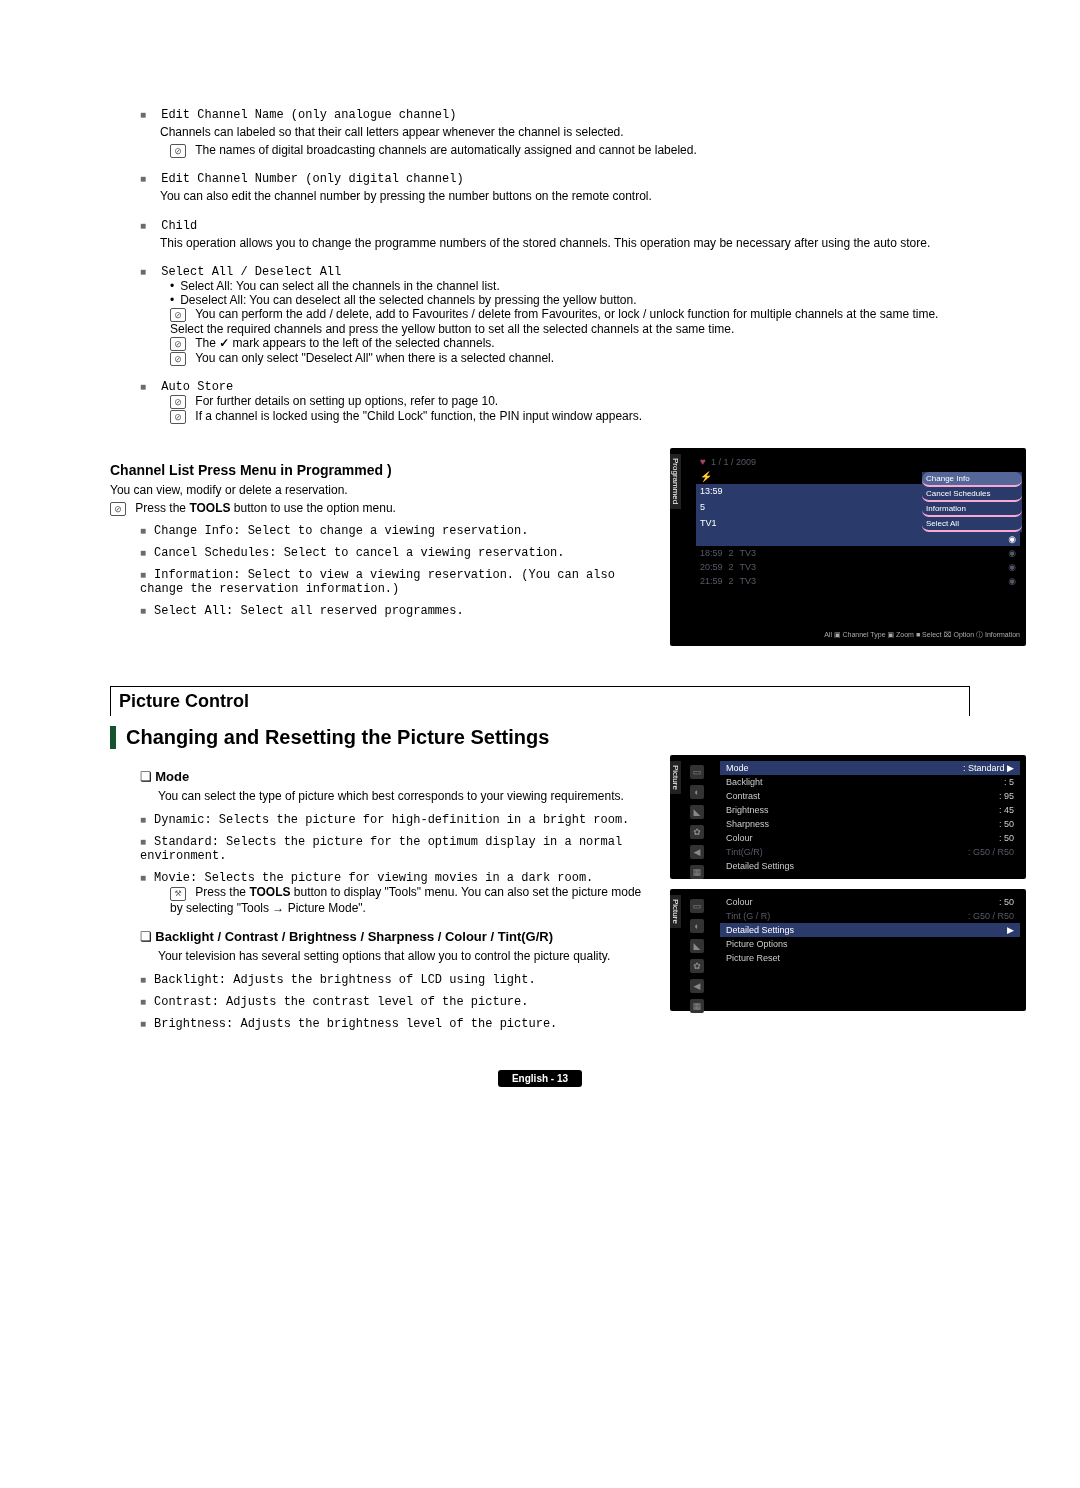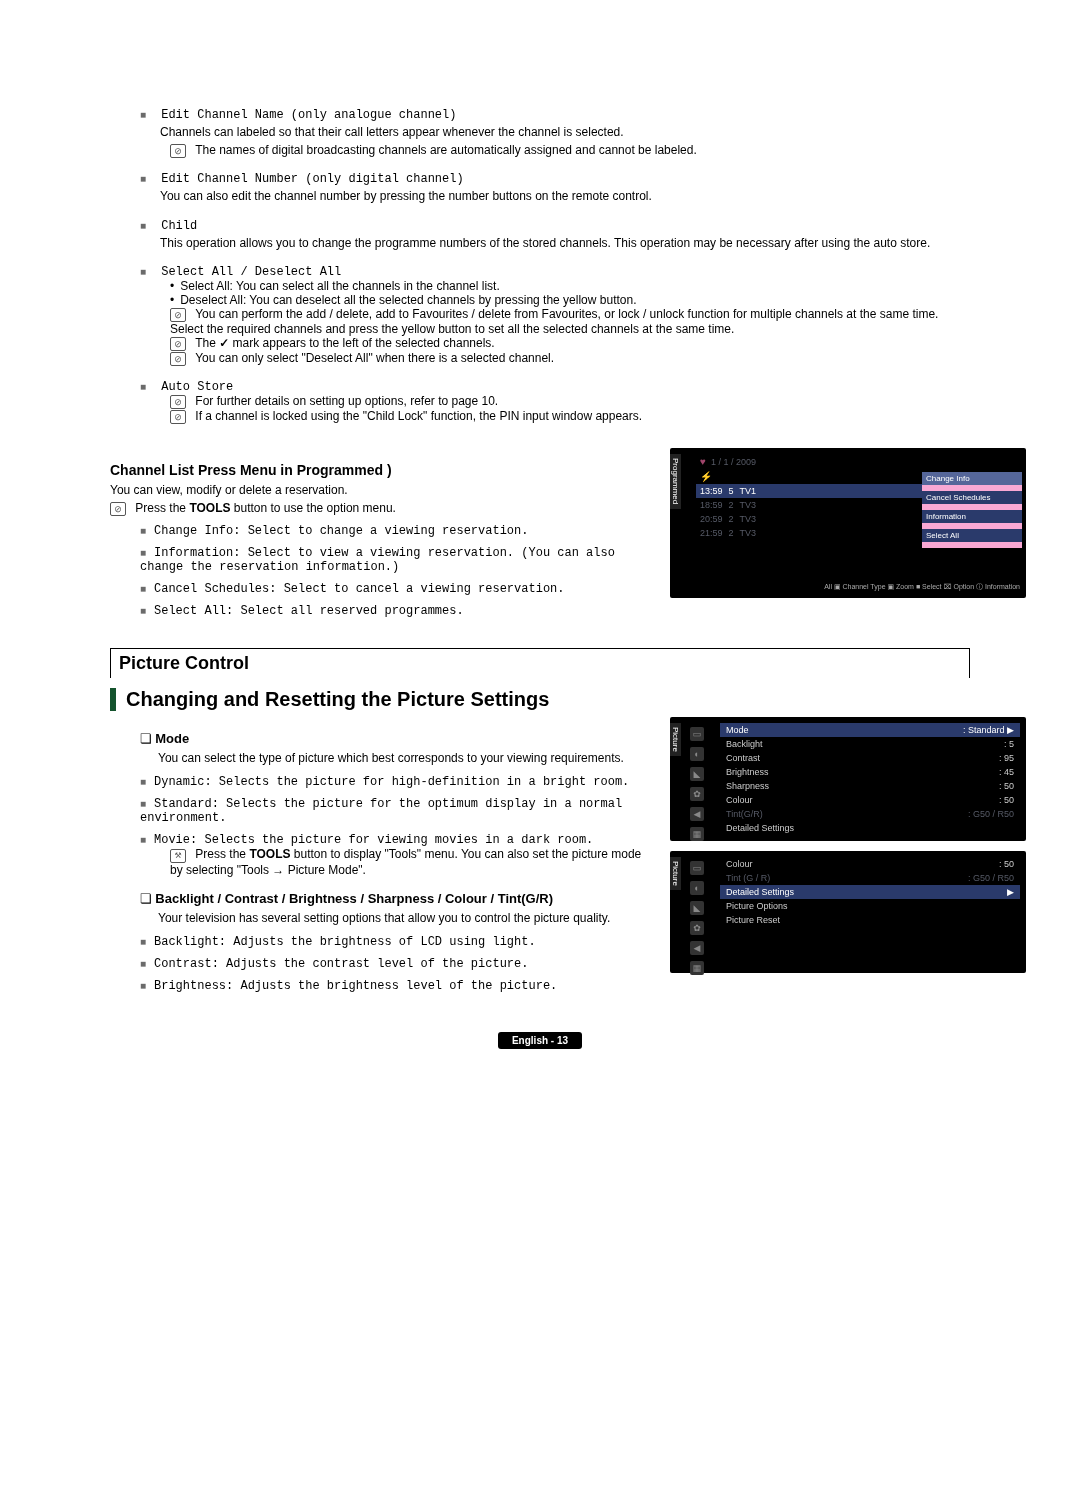--- a/index.html
+++ b/index.html
@@ -113,31 +113,31 @@
     background: #222;
     color: #fff;
     padding: 4px 1px;
   }
   .osd-body { margin-left: 20px; padding: 0 6px; }
   .osd-row {
     display: flex;
     padding: 2px 4px;
     gap: 6px;
   }
-  .osd-row.highlight { background: #2a3a6b; color: #fff; }
+  .osd-row.highlight { background: #2a3a6b; color: #fff; flex-direction: column; }
   .osd-menu {
     position: absolute;
     right: 4px;
     top: 24px;
     background: #2a3a6b;
     color: #fff;
     font-size: 8px;
     width: 100px;
   }
-  .osd-menu div { padding: 2px 4px; border-bottom: 6px solid #f9a8d4; }
+  .osd-menu div { padding: 2px 4px; border-bottom: 2px solid #f9a8d4; border-radius: 7px; }
   .osd-menu div.hl { background: #556699; }
   .osd-footer {
     font-size: 7px;
     color: #aaa;
     text-align: right;
     padding: 2px 6px 0 6px;
   }
   .osd-icons {
     display: flex;
     flex-direction: column;
@@ -238,22 +238,22 @@
 
   <div class="two-col" style="margin-top:24px">
     <div class="col-left">
       <h4 class="subsection">Channel List Press Menu in Programmed )</h4>
       <div class="body-text" style="margin-left:0">You can view, modify or delete a reservation.</div>
       <div>
         <span class="note-icon">⊘</span>
         <span>Press the </span><b>TOOLS</b><span> button to use the option menu.</span>
       </div>
       <div class="indent-1 square-bullet"><span>Change Info: Select to change a viewing reservation.</span></div>
+      <div class="indent-1 square-bullet"><span>Cancel Schedules: Select to cancel a viewing reservation.</span></div>
       <div class="indent-1 square-bullet"><span>Information: Select to view a viewing reservation. (You can also change the reservation information.)</span></div>
-      <div class="indent-1 square-bullet"><span>Cancel Schedules: Select to cancel a viewing reservation.</span></div>
       <div class="indent-1 square-bullet"><span>Select All: Select all reserved programmes.</span></div>
     </div>
     <div class="col-right">
       <div class="osd">
         <div class="osd-tab">Programmed</div>
         <div class="osd-body">
           <div style="padding:2px 4px"><span class="heart">♥</span>&nbsp;&nbsp;<span class="dimmed">1 / 1 / 2009</span></div>
           <div style="padding:2px 4px"><span class="bolt">⚡</span></div>
           <div class="osd-row highlight">
             <span>13:59</span>

